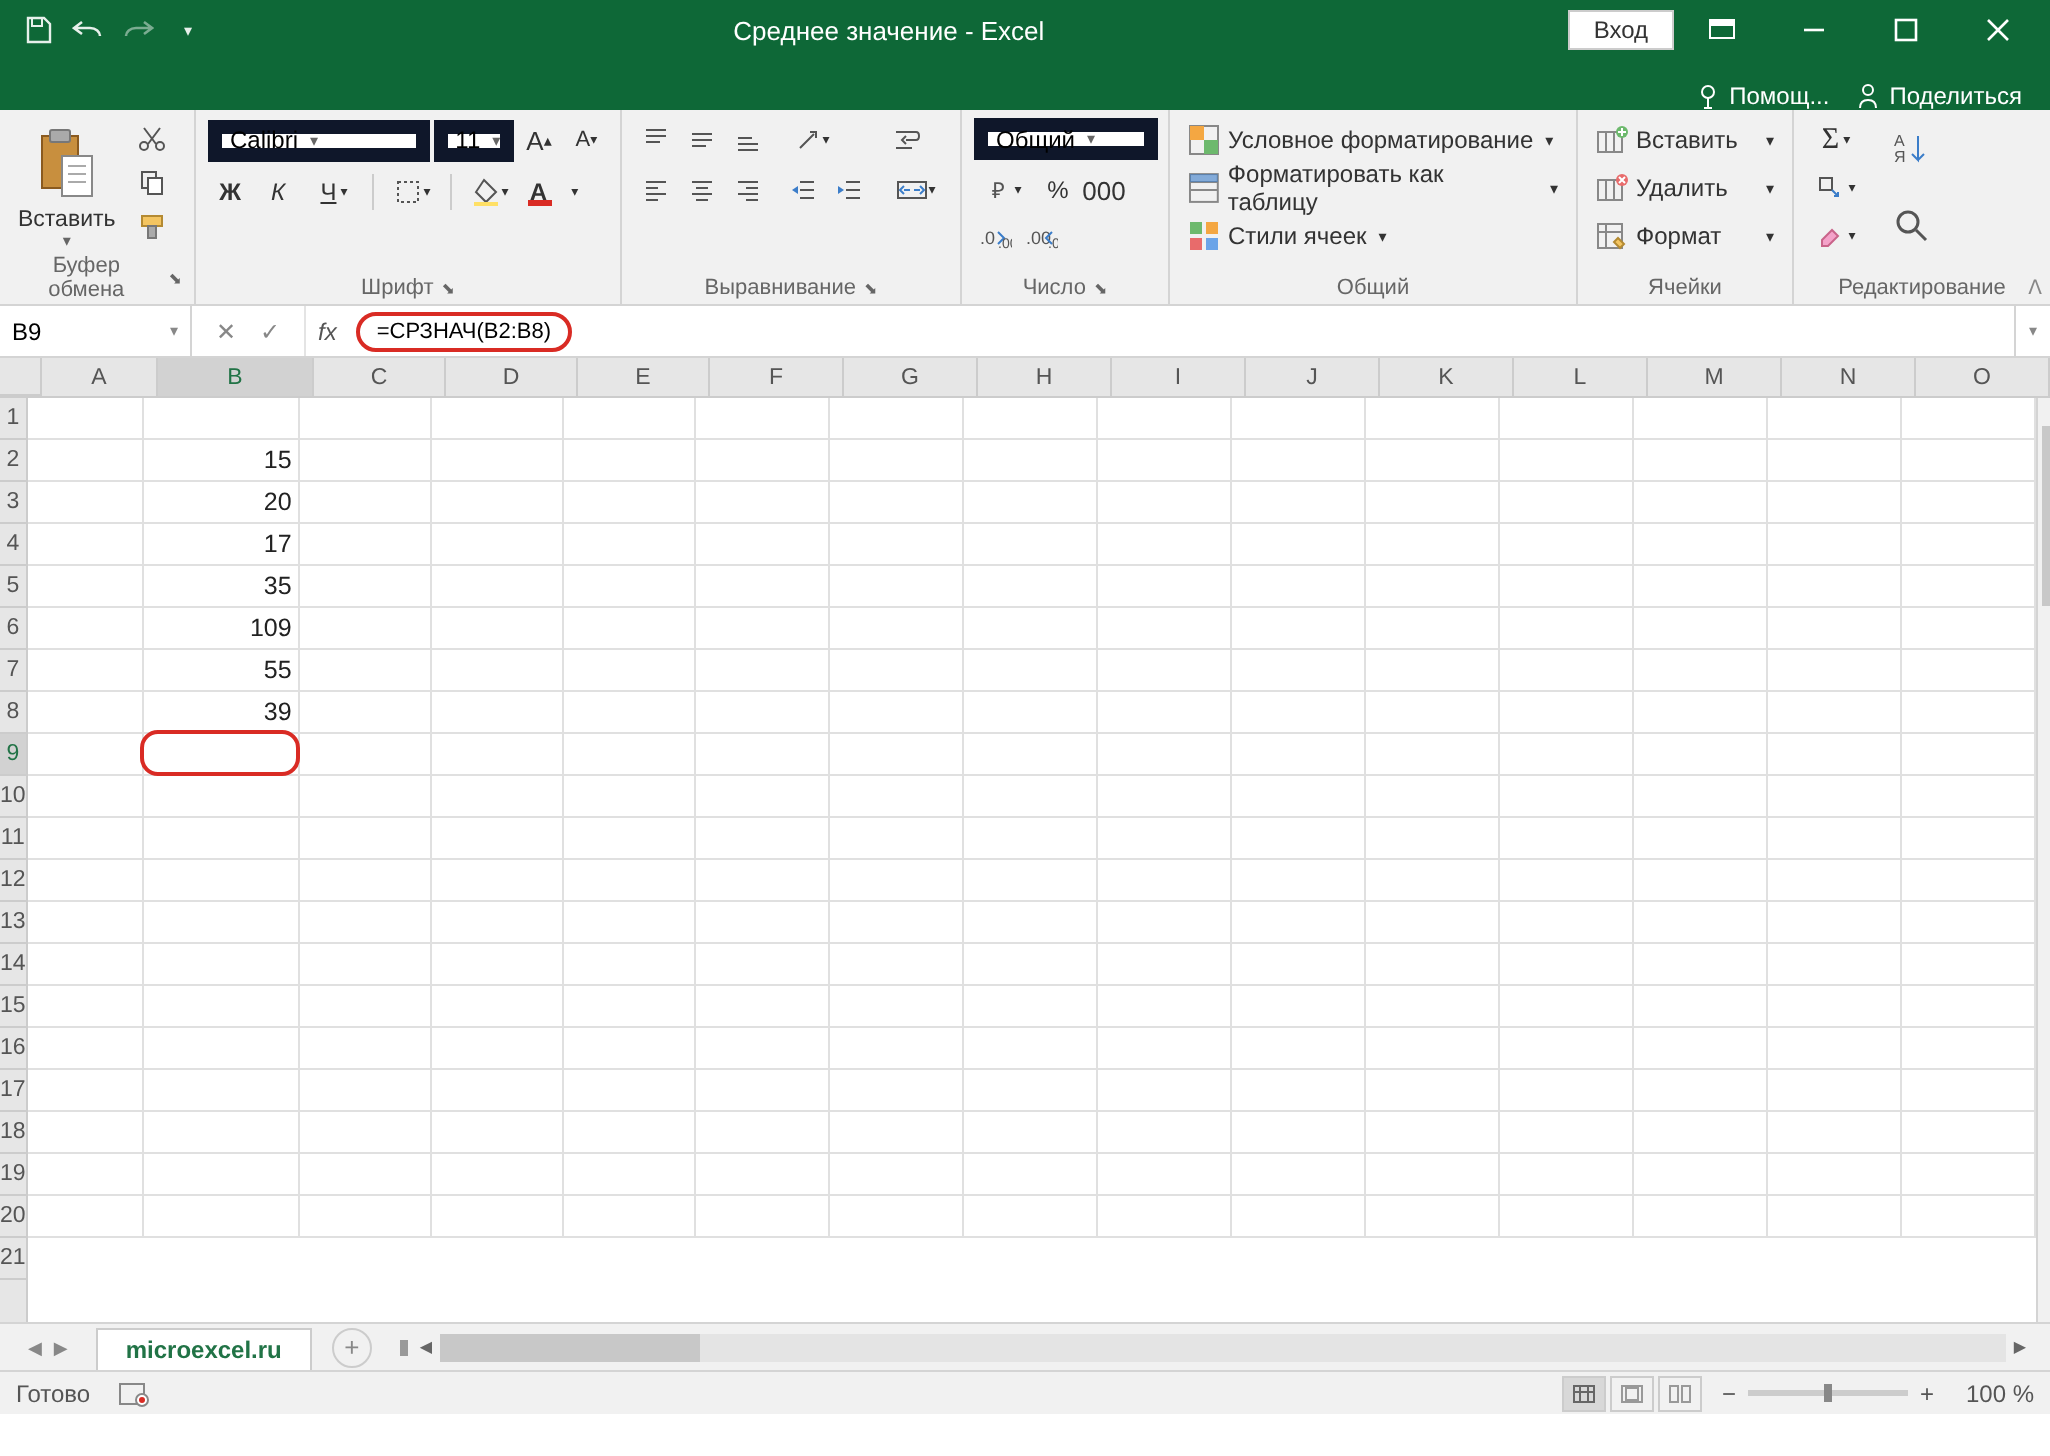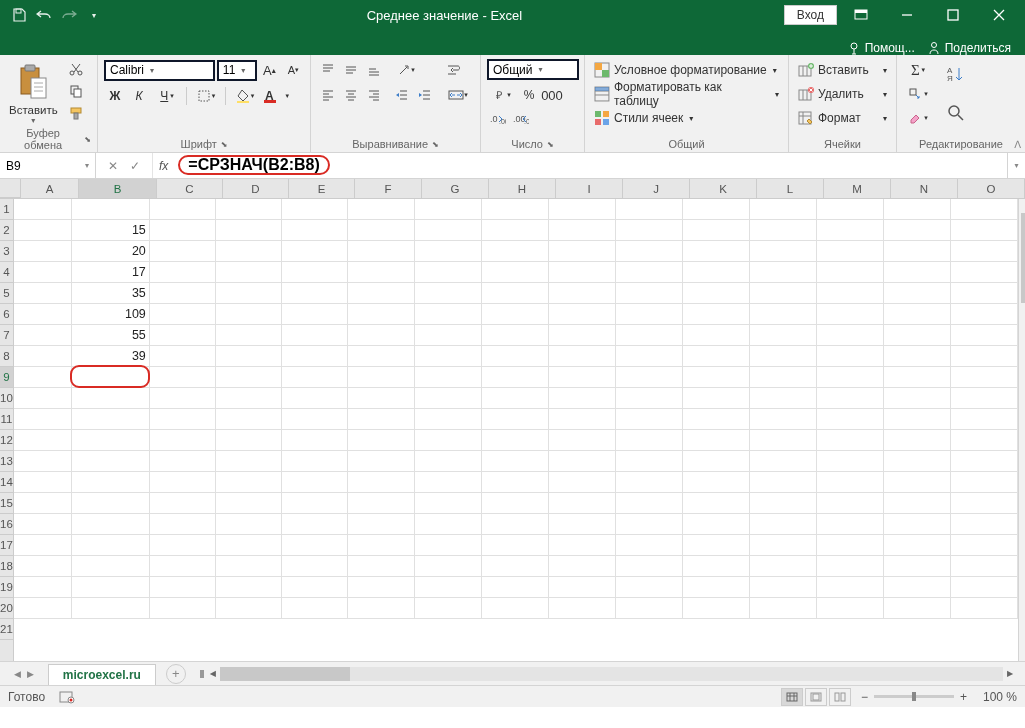--- a/index.html
+++ b/index.html
@@ -26,42 +26,42 @@
 .rg-body { flex: 1; display: flex; align-items: flex-start; gap: 3px; }
 
 .big-btn { display: flex; flex-direction: column; align-items: center; justify-content: center; padding: 3px 3px 0; cursor: pointer; }
 .big-btn .bb-label { font-size: 11.5px; color: #333; margin-top: 2px; }
 .clipboard-icon { width: 32px; height: 40px; display: flex; align-items: center; justify-content: center; }
 .side-stack { display: flex; flex-direction: column; gap: 2px; margin-left: 2px; }
 .side-stack .mini { width: 20px; height: 20px; display: flex; align-items: center; justify-content: center; cursor: pointer; }
 
 .font-row1 { display: flex; align-items: center; gap: 2px; }
 .font-row2 { display: flex; align-items: center; gap: 2px; margin-top: 4px; }
-.combo { background: #fff; border: 2px solid #0f172a; padding: 1px 4px; display: flex; align-items: center; font-size: 12px; height: 21px; }
+.combo { background: #fff; border: 7px solid #0f172a; padding: 1px 4px; display: flex; align-items: center; font-size: 12px; height: 21px; }
 .combo .arrow { margin-left: 6px; font-size: 8px; color: #666; }
 .rb { width: 22px; height: 22px; display: flex; align-items: center; justify-content: center; cursor: pointer; font-size: 12px; color: #333; }
 .rb.wdd { width: 30px; }
 
 .align-grid { display: flex; flex-direction: column; gap: 3px; }
 .align-row { display: flex; gap: 1px; }
 
 .styles-items { display: flex; flex-direction: column; gap: 2px; }
 .style-item { display: flex; align-items: center; gap: 4px; cursor: pointer; font-size: 12px; color: #333; padding: 0 3px; height: 22px; }
 
 .cells-items, .edit-items { display: flex; flex-direction: column; gap: 2px; }
 
 .collapse-ribbon { position: absolute; right: 4px; bottom: 2px; font-size: 10px; color: #888; cursor: pointer; }
 
 .formula-bar { height: 26px; border-bottom: 1px solid #d4d4d4; display: flex; align-items: center; background: #fff; }
 .name-box { width: 96px; border-right: 1px solid #d4d4d4; padding: 2px 6px; height: 100%; display: flex; align-items: center; font-size: 12px; }
 .name-box .arrow { margin-left: auto; font-size: 8px; color: #888; }
 .fb-btns { display: flex; align-items: center; gap: 4px; padding: 0 8px; border-right: 1px solid #e4e4e4; height: 100%; color: #888; }
 .fb-btns span { width: 18px; text-align: center; cursor: pointer; }
 .fx { font-style: italic; font-size: 12px; color: #555; padding: 0 6px; }
-.formula-input { flex: 1; padding: 2px 4px; font-size: 16px; height: 100%; display: flex; align-items: flex-start; position: relative; font-weight: bold; }
+.formula-input { flex: 1; padding: 2px 4px; font-size: 11px; height: 100%; display: flex; align-items: center; position: relative; }
 .formula-highlight { border: 2.5px solid #d92b24; border-radius: 10px; padding: 0 8px; height: 20px; display: flex; align-items: center; }
 .fb-expand { width: 18px; border-left: 1px solid #d4d4d4; height: 100%; display: flex; align-items: center; justify-content: center; color: #888; font-size: 8px; cursor: pointer; }
 
 .grid-area { height: 482px; display: flex; flex-direction: column; }
 .col-headers { height: 20px; display: flex; background: #e6e6e6; border-bottom: 1px solid #ccc; }
 .corner { width: 22px; background: #e6e6e6; border-right: 1px solid #ccc; border-bottom: 1px solid #ccc; }
 .ch { border-right: 1px solid #ccc; text-align: center; font-size: 11.5px; color: #555; line-height: 20px; }
 .ch.sel { background: #d2d2d2; color: #217346; }
 .grid-body { flex: 1; display: flex; overflow: hidden; }
 .row-headers { width: 22px; background: #e6e6e6; border-right: 1px solid #ccc; }

